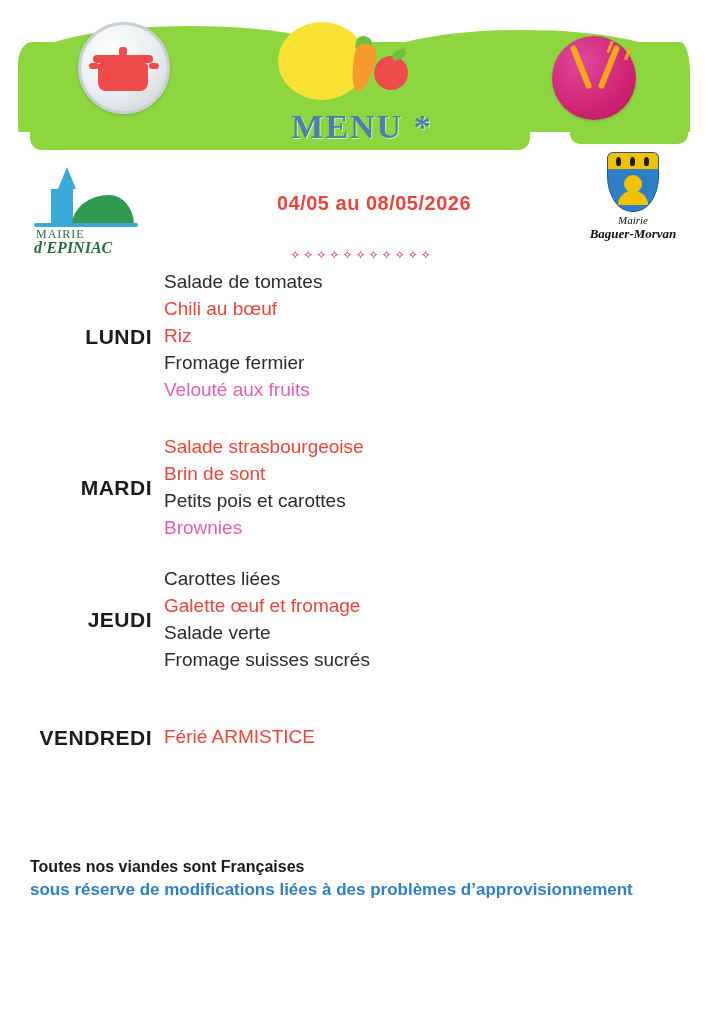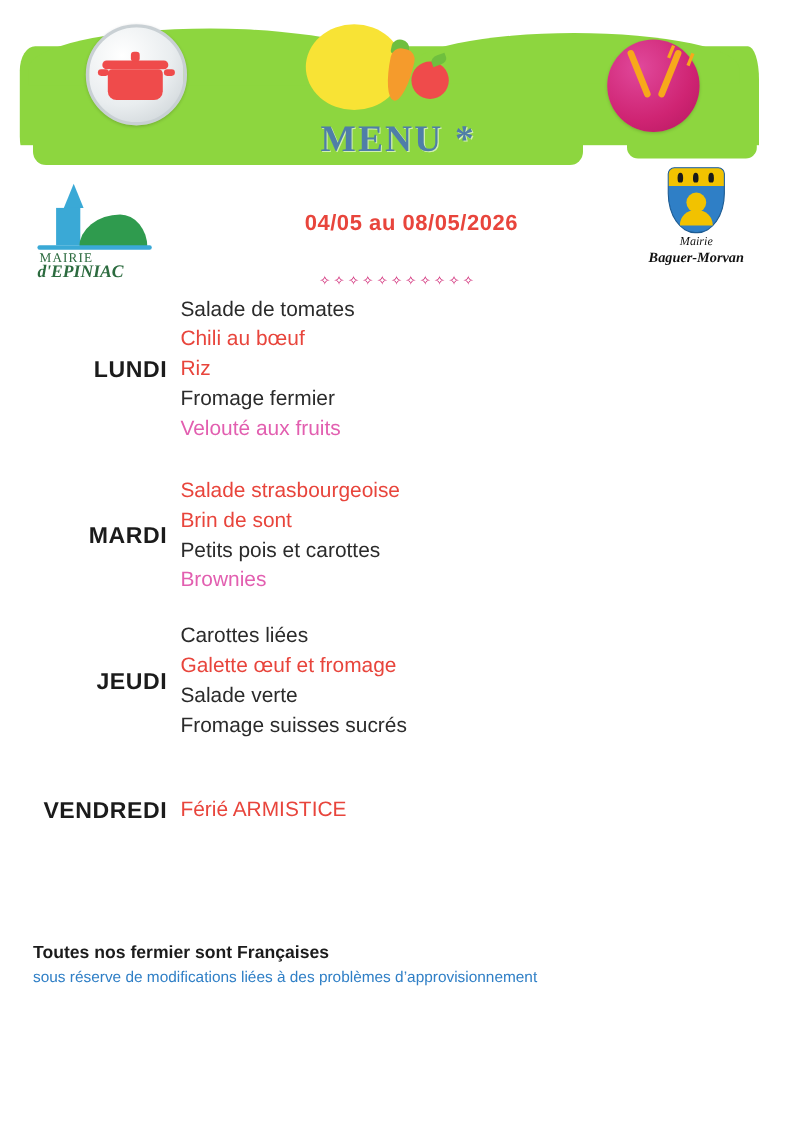--- a/index.html
+++ b/index.html
@@ -438,22 +438,22 @@
     top: 858px;
     width: 664px;
   }
   .footer-line1 {
     font-size: 16px;
     font-weight: bold;
     color: #1b1b1b;
     margin-bottom: 4px;
   }
   .footer-line2 {
-    font-size: 14px;
-    font-weight: normal;
+    font-size: 17px;
+    font-weight: bold;
     color: #2f7fc6;
   }
 </style>
 </head>
 <body>
 
 <div class="banner">
   <div class="banner-green"></div>
   <div class="banner-notch"></div>
   <div class="banner-strip"></div>
@@ -542,15 +542,15 @@
   <div class="day-row" style="margin-top:48px;">
     <div class="day-label">VENDREDI</div>
     <div class="dishes">
       <div class="dish red">Férié ARMISTICE</div>
     </div>
   </div>
 
 </div>
 
 <div class="footer">
-  <div class="footer-line1">Toutes nos fermier sont Françaises</div>
+  <div class="footer-line1">Toutes nos viandes sont Françaises</div>
   <div class="footer-line2">sous réserve de modifications liées à des problèmes d’approvisionnement</div>
 </div>
 
 </body></html>

